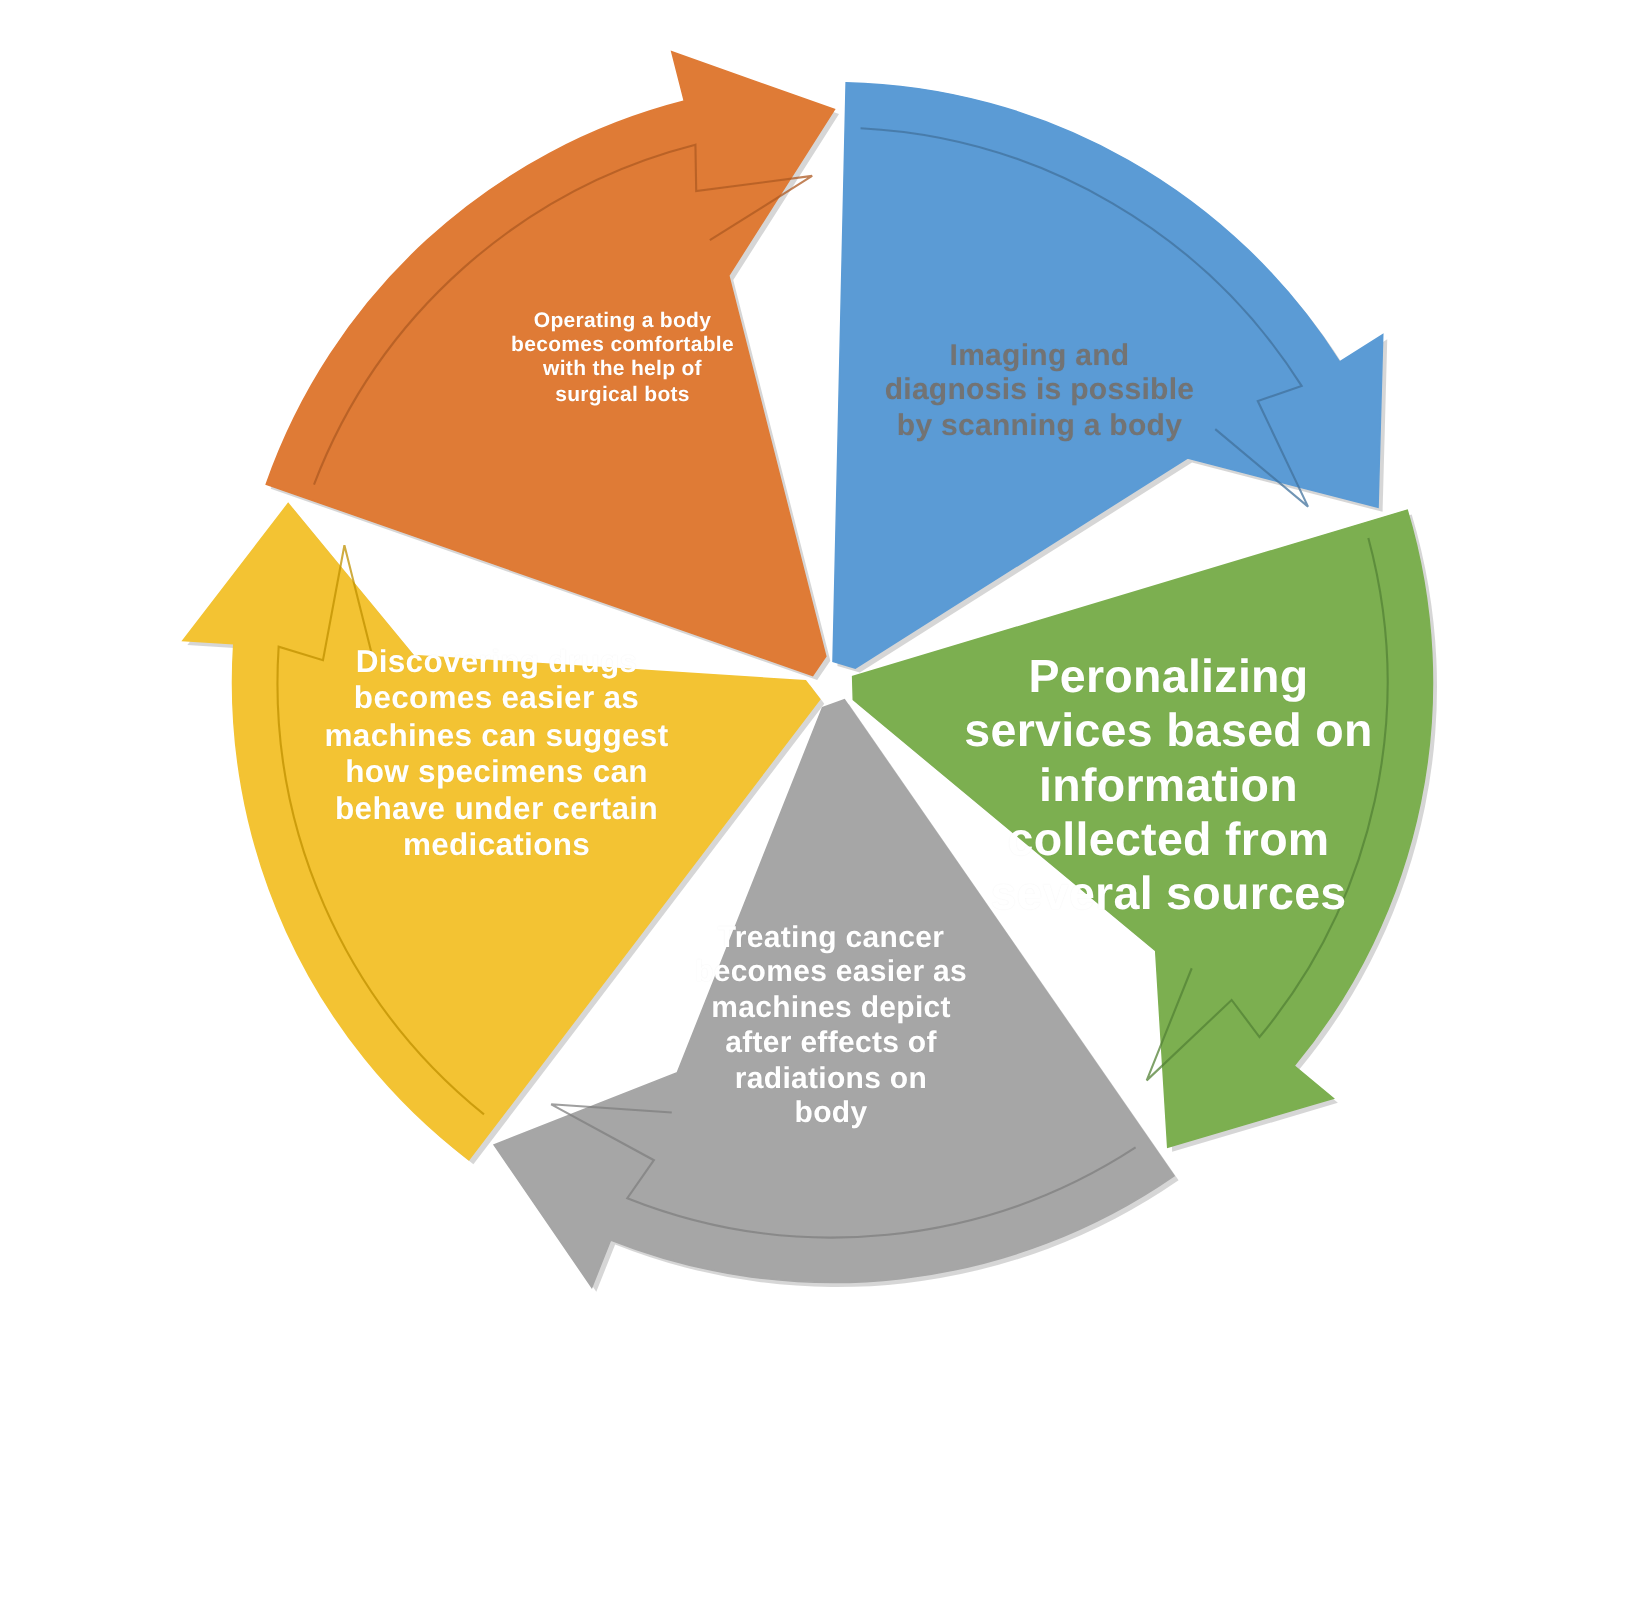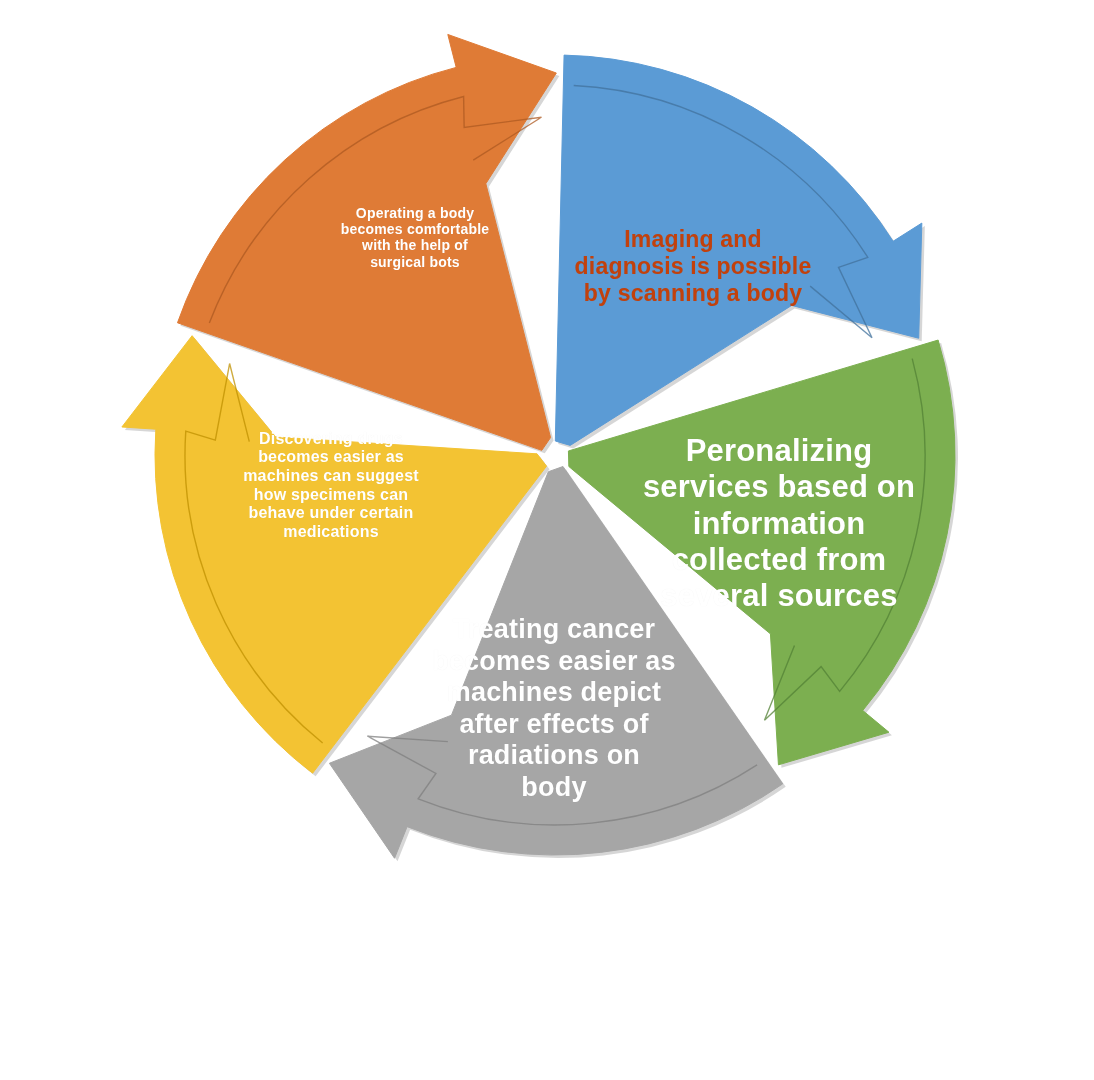--- a/index.html
+++ b/index.html
@@ -68,35 +68,35 @@
           <path d="M 322.65 742.95 A 370 370 0 0 1 185.77 431.12 L 215.32 440.17 L 229.61 363.54 L 249.29 441.65" fill="none" stroke="#BF9000" stroke-width="1.4" stroke-opacity="0.75"></path>
         </g>
         <g>
           <path d="M 541.79 450.37 L 177.48 322.79 A 400 400 0 0 1 456.2 67.39 L 447.8 34.45 L 556.33 73 L 485.84 183.68 L 550.55 437.56 Z" transform="translate(3,3)" fill="rgba(120,120,120,0.30)"></path>
           <path d="M 541.79 450.37 L 177.48 322.79 A 400 400 0 0 1 456.2 67.39 L 447.8 34.45 L 556.33 73 L 485.84 183.68 L 550.55 437.56 Z" fill="#DF7B36" stroke="#DF7B36" stroke-width="1"></path>
           <path d="M 209.34 323.01 A 370 370 0 0 1 463.61 96.46 L 464.14 127.37 L 541.44 117.27 L 473.23 160.13" fill="none" stroke="#AE5A21" stroke-width="1.4" stroke-opacity="0.75"></path>
         </g>
       </g>
   </svg>
   <div id="labels-layer">
-      <div class="seg-label" style="font-size: 23px; width: 290px; left: 548px; top: 226px; color: #c2410c;">Imaging and
+      <div class="seg-label" style="font-size: 20px; width: 290px; left: 548px; top: 226px; color: #737373;">Imaging and
 diagnosis is possible
 by scanning  a body</div>
       <div class="seg-label" style="font-size: 31px; width: 290px; left: 634px; top: 433px; color: rgb(255, 255, 255);">Peronalizing
 services  based  on
 information
 collected  from
 several  sources</div>
-      <div class="seg-label" style="font-size: 27px; width: 290px; left: 409px; top: 614px; color: rgb(255, 255, 255);">Treating  cancer
+      <div class="seg-label" style="font-size: 20px; width: 290px; left: 409px; top: 614px; color: rgb(255, 255, 255);">Treating  cancer
 becomes  easier  as
 machines  depict
 after effects  of
 radiations on
 body</div>
-      <div class="seg-label" style="font-size: 16px; width: 290px; left: 186px; top: 429.5px; color: rgb(255, 255, 255);">Discovering drugs
+      <div class="seg-label" style="font-size: 21px; width: 290px; left: 186px; top: 429.5px; color: rgb(255, 255, 255);">Discovering drugs
 becomes easier as
 machines can suggest
 how specimens can
 behave under certain
 medications</div>
       <div class="seg-label" style="font-size: 14px; width: 290px; left: 270px; top: 204.5px; color: rgb(255, 255, 255);">Operating a  body
 becomes  comfortable
 with the help of
 surgical bots</div>
     </div>

